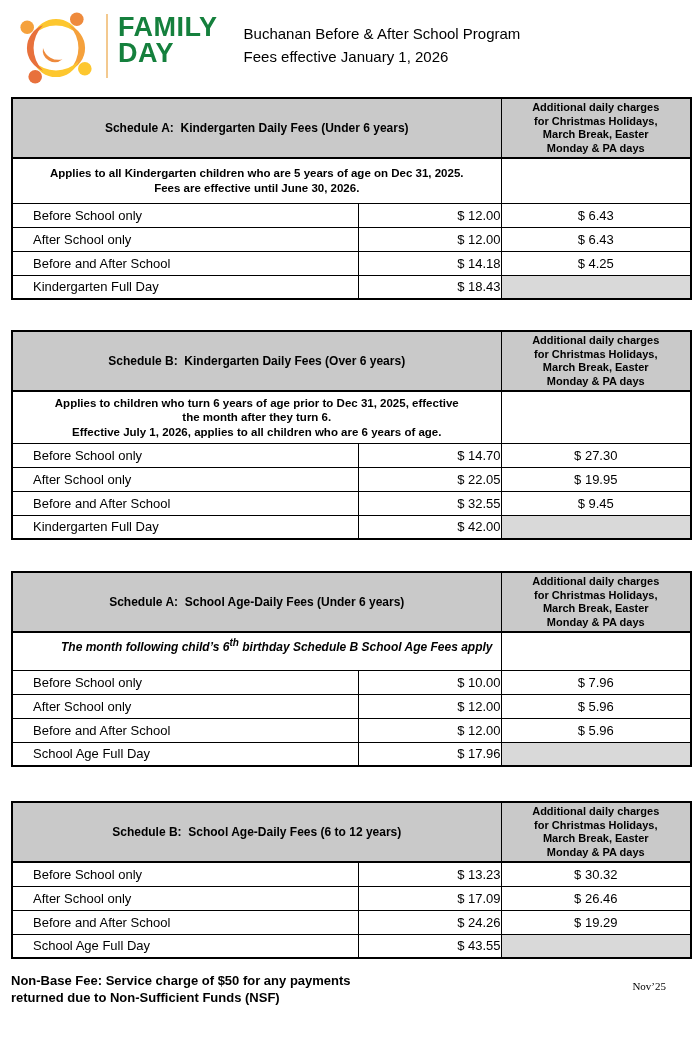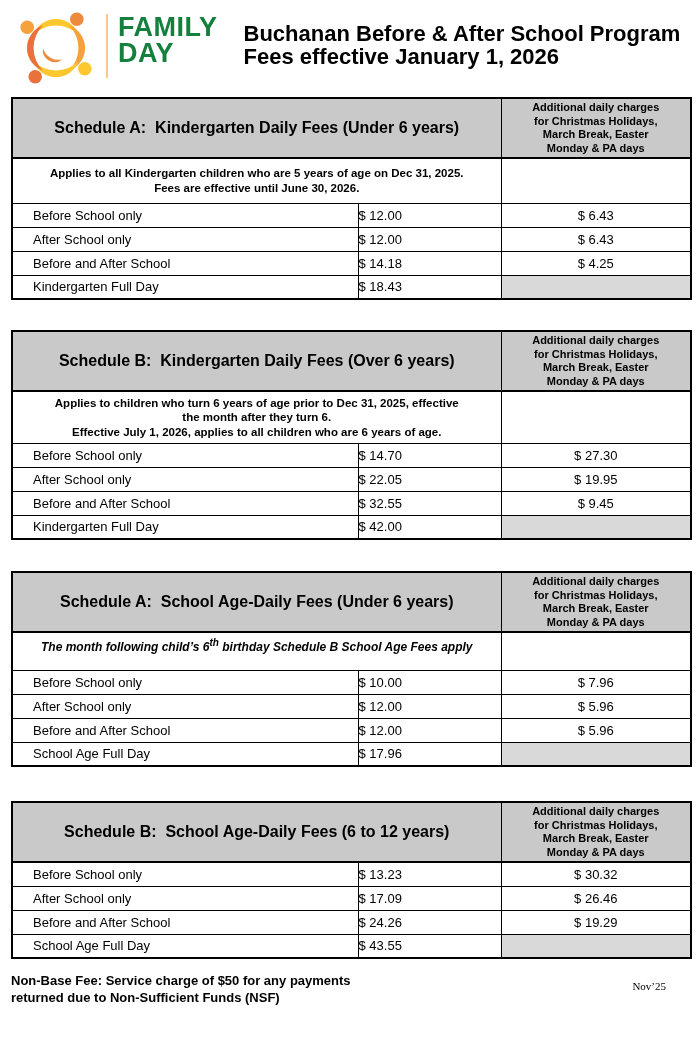--- a/index.html
+++ b/index.html
@@ -27,22 +27,22 @@
   .logo-text {
     font-weight: bold;
     font-size: 27px;
     line-height: 26px;
     letter-spacing: 0.5px;
     color: #15803d;
     margin-top: 6px;
   }
   .doc-title {
     margin: 14px 0 15px 26px;
-    font-weight: bold;
-    font-size: 22px;
+    font-weight: normal;
+    font-size: 15px;
     line-height: 23px;
   }
 
   
   .fee-table {
     width: 679px;
     margin-left: 11px;
     border-collapse: collapse;
     table-layout: fixed;
   }
@@ -56,47 +56,47 @@
   .col-add   { width: 190px; }
 
   .head-row td {
     height: 48px;
     background: #c9c9c9;
     border-bottom-width: 2px;
   }
   .schedule-cell {
     text-align: center;
     font-weight: bold;
-    font-size: 16px;
+    font-size: 12px;
     white-space: pre-wrap;
   }
   .additional-cell {
     text-align: center;
     font-weight: bold;
     font-size: 11px;
     line-height: 13.5px;
     padding: 2px 6px;
   }
 
   .note-cell {
     font-weight: bold;
     font-size: 11.5px;
     line-height: 14.5px;
     padding: 3px 8px;
   }
   .note-center { text-align: center; }
-  .note-left   { text-align: center; font-style: italic; font-size: 12px; }
+  .note-left   { text-align: right; font-style: italic; font-size: 12px; }
   .note-left .note-constrain { max-width: 460px; display: inline-block; }
   .row-note-t1 td { height: 45px; }
   .row-note-t2 td { height: 52px; }
   .row-note-t3 td { height: 38px; vertical-align: top; }
 
   .data-row td { height: 24px; font-size: 13px; }
   .label-cell { text-align: left; padding-left: 20px; }
-  .fee-cell   { text-align: left; }
+  .fee-cell   { text-align: right; }
   .add-cell   { text-align: center; margin-left: 40px; }
   .shaded     { background: #d9d9d9; }
 
   .gap-a { height: 30px; } 
   .gap-b { height: 31px; } 
   .gap-c { height: 34px; } 
 
   
   .page-footer {
     margin: 13px 0 0 11px;

